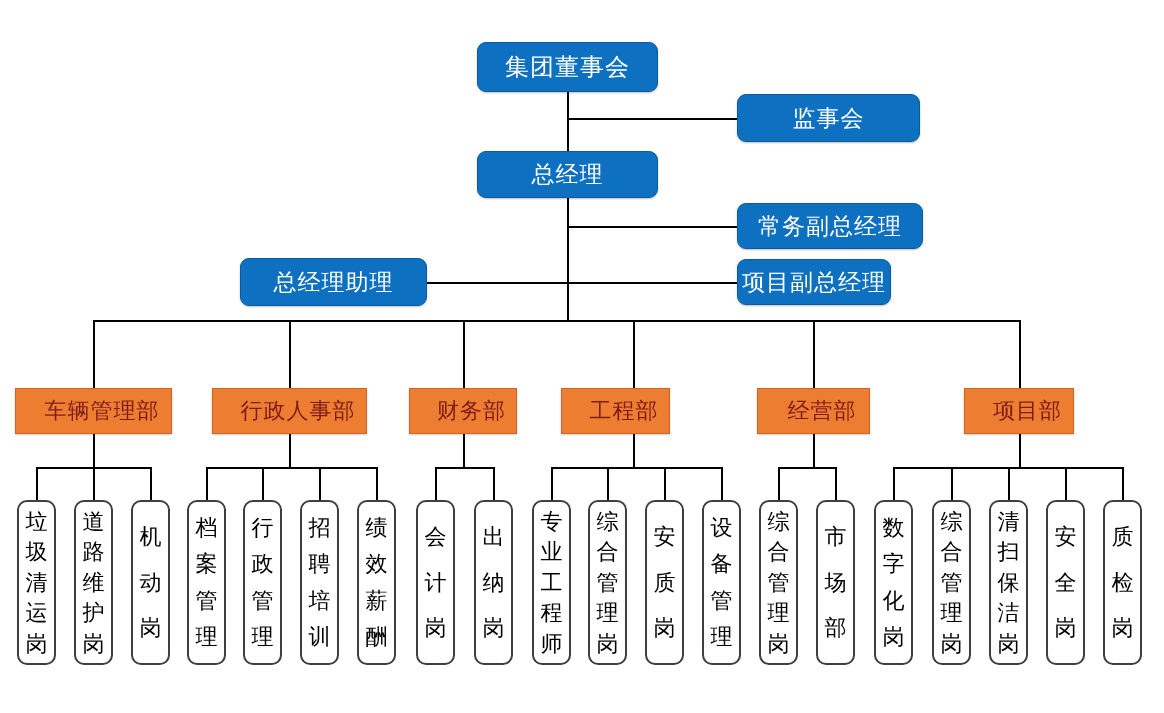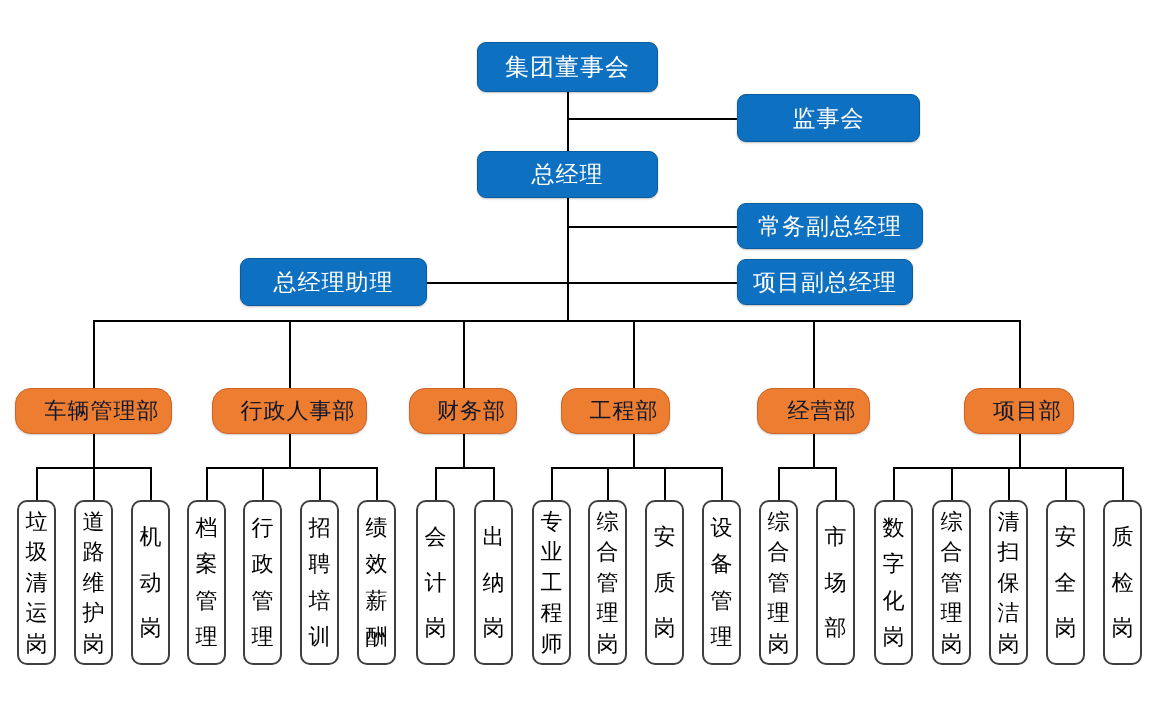--- a/index.html
+++ b/index.html
@@ -24,22 +24,22 @@
     font-size:23px;letter-spacing:1px;font-weight:500;
     box-sizing:border-box;
     box-shadow:0 1px 2px rgba(0,0,0,0.25);
     text-align:right;
   }
   
   .orange-box{
     position:absolute;
     background:#ed7d31;
     border:1.5px solid #ce6526;
-    border-radius:16px;
-    color:#0f172a;
+    border-radius:0;
+    color:#7f1d1d;
     display:flex;align-items:center;justify-content:center;
     font-size:22px;letter-spacing:1px;font-weight:500;
     box-sizing:border-box;
     box-shadow:0 1px 2px rgba(0,0,0,0.2);
     padding-left:17px;
   }
   
   .leaf-box{
     position:absolute;
     top:500px;height:165px;width:39px;
@@ -110,21 +110,21 @@
   <div class="vl" style="left:951px;top:467px;height:33px"></div>
   <div class="vl" style="left:1008px;top:467px;height:33px"></div>
   <div class="vl" style="left:1065px;top:467px;height:33px"></div>
   <div class="vl" style="left:1122px;top:467px;height:33px"></div>
 
   <div class="blue-box" style="left:477px;top:42px;width:181px;height:50px;font-size:24px">集团董事会</div>
   <div class="blue-box" style="left:477px;top:151px;width:181px;height:47px">总经理</div>
   <div class="blue-box" style="left:737px;top:94px;width:183px;height:48px">监事会</div>
   <div class="blue-box" style="left:737px;top:203px;width:186px;height:46px">常务副总经理</div>
   <div class="blue-box" style="left:240px;top:258px;width:187px;height:48px">总经理助理</div>
-  <div class="blue-box" style="left:737px;top:259px;width:176px;height:46px">项目副总经理</div>
+  <div class="blue-box" style="left:737px;top:259px;width:154px;height:46px">项目副总经理</div>
 
   <div class="orange-box" style="left:15px;top:388px;width:157px;height:46px">车辆管理部</div>
   <div class="orange-box" style="left:409px;top:388px;width:108px;height:46px">财务部</div>
   <div class="orange-box" style="left:212px;top:388px;width:155px;height:46px">行政人事部</div>
   <div class="orange-box" style="left:561px;top:388px;width:109px;height:46px">工程部</div>
   <div class="orange-box" style="left:964px;top:388px;width:110px;height:46px">项目部</div>
   <div class="orange-box" style="left:757px;top:388px;width:113px;height:46px">经营部</div>
 
   <div class="leaf-box vtext" style="left:17px">
       <span>垃</span>

